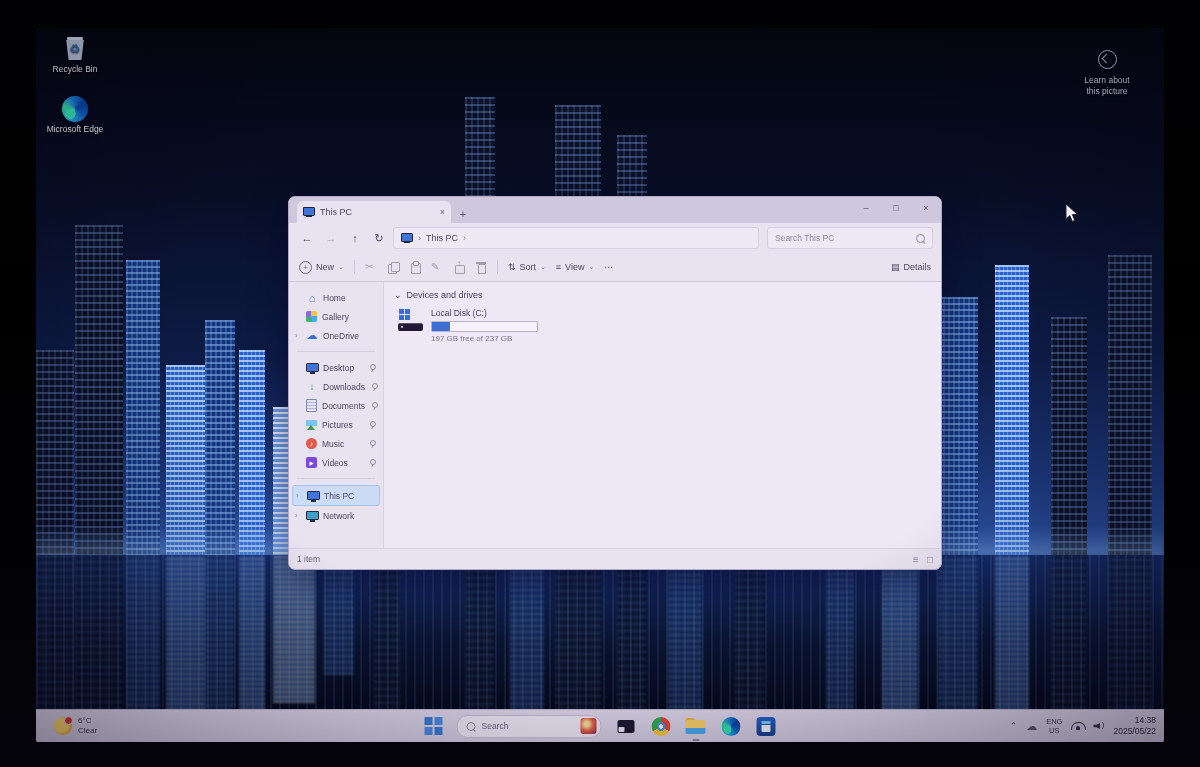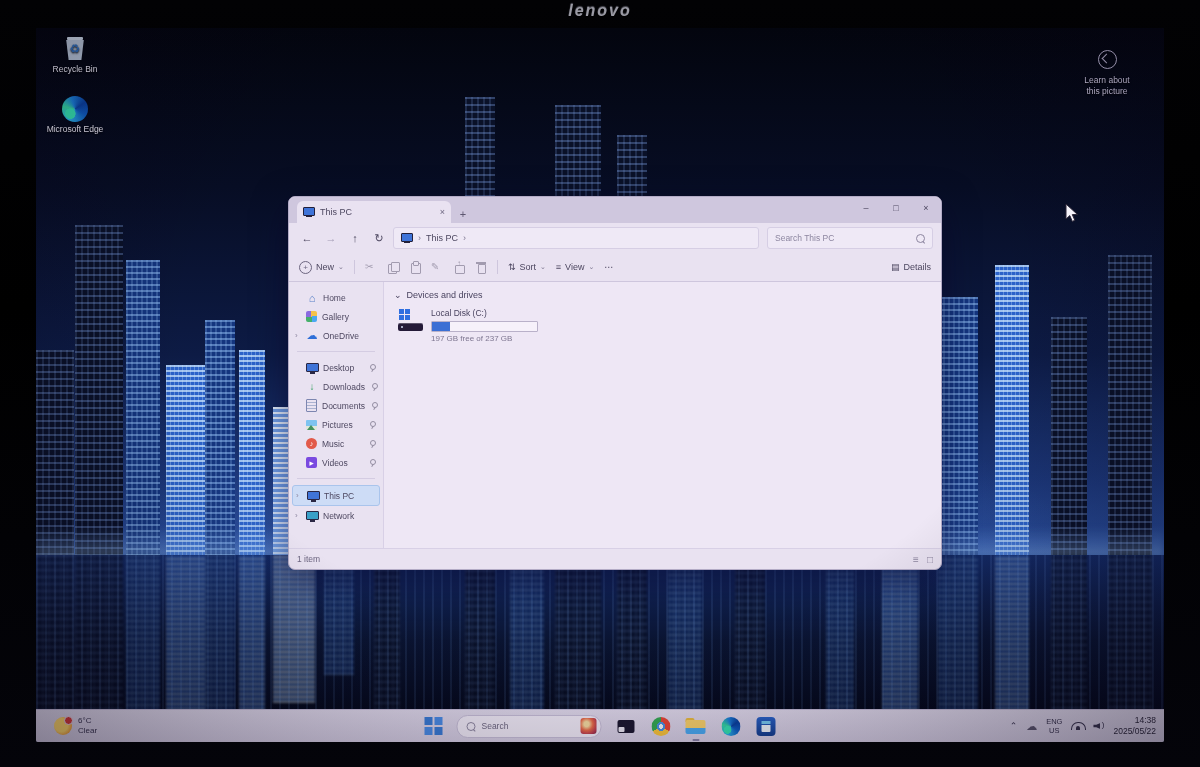--- a/index.html
+++ b/index.html
@@ -206,21 +206,20 @@
     clip-path:polygon(0 30%,40% 30%,100% 0,100% 100%,40% 70%,0 70%);}
   .spk::after{content:")";position:absolute;right:0;top:-1px;font-size:8px;color:#3a3550;}
   .clock{font-size:8.5px;line-height:1.3;text-align:right;color:#2f2a3e;}
   
   .cursor{position:absolute;left:1029px;top:175px;z-index:95;}
 </style>
 </head>
 <body>
 
 <div class="monitor">
-  <div class="bezel-logo">lenovo</div>
 
   <div class="screen">
 
     <div class="sky">
       <div class="skyline" id="skyline">
         <i class="b dark" style="left:0%;width:38px;height:205px"></i>
         <i class="b dark" style="left:3.5%;width:48px;height:330px"></i>
         <i class="b blue" style="left:8%;width:34px;height:295px"></i>
         <i class="b bright" style="left:11.5%;width:40px;height:190px"></i>
         <i class="b blue" style="left:15%;width:30px;height:235px"></i>

